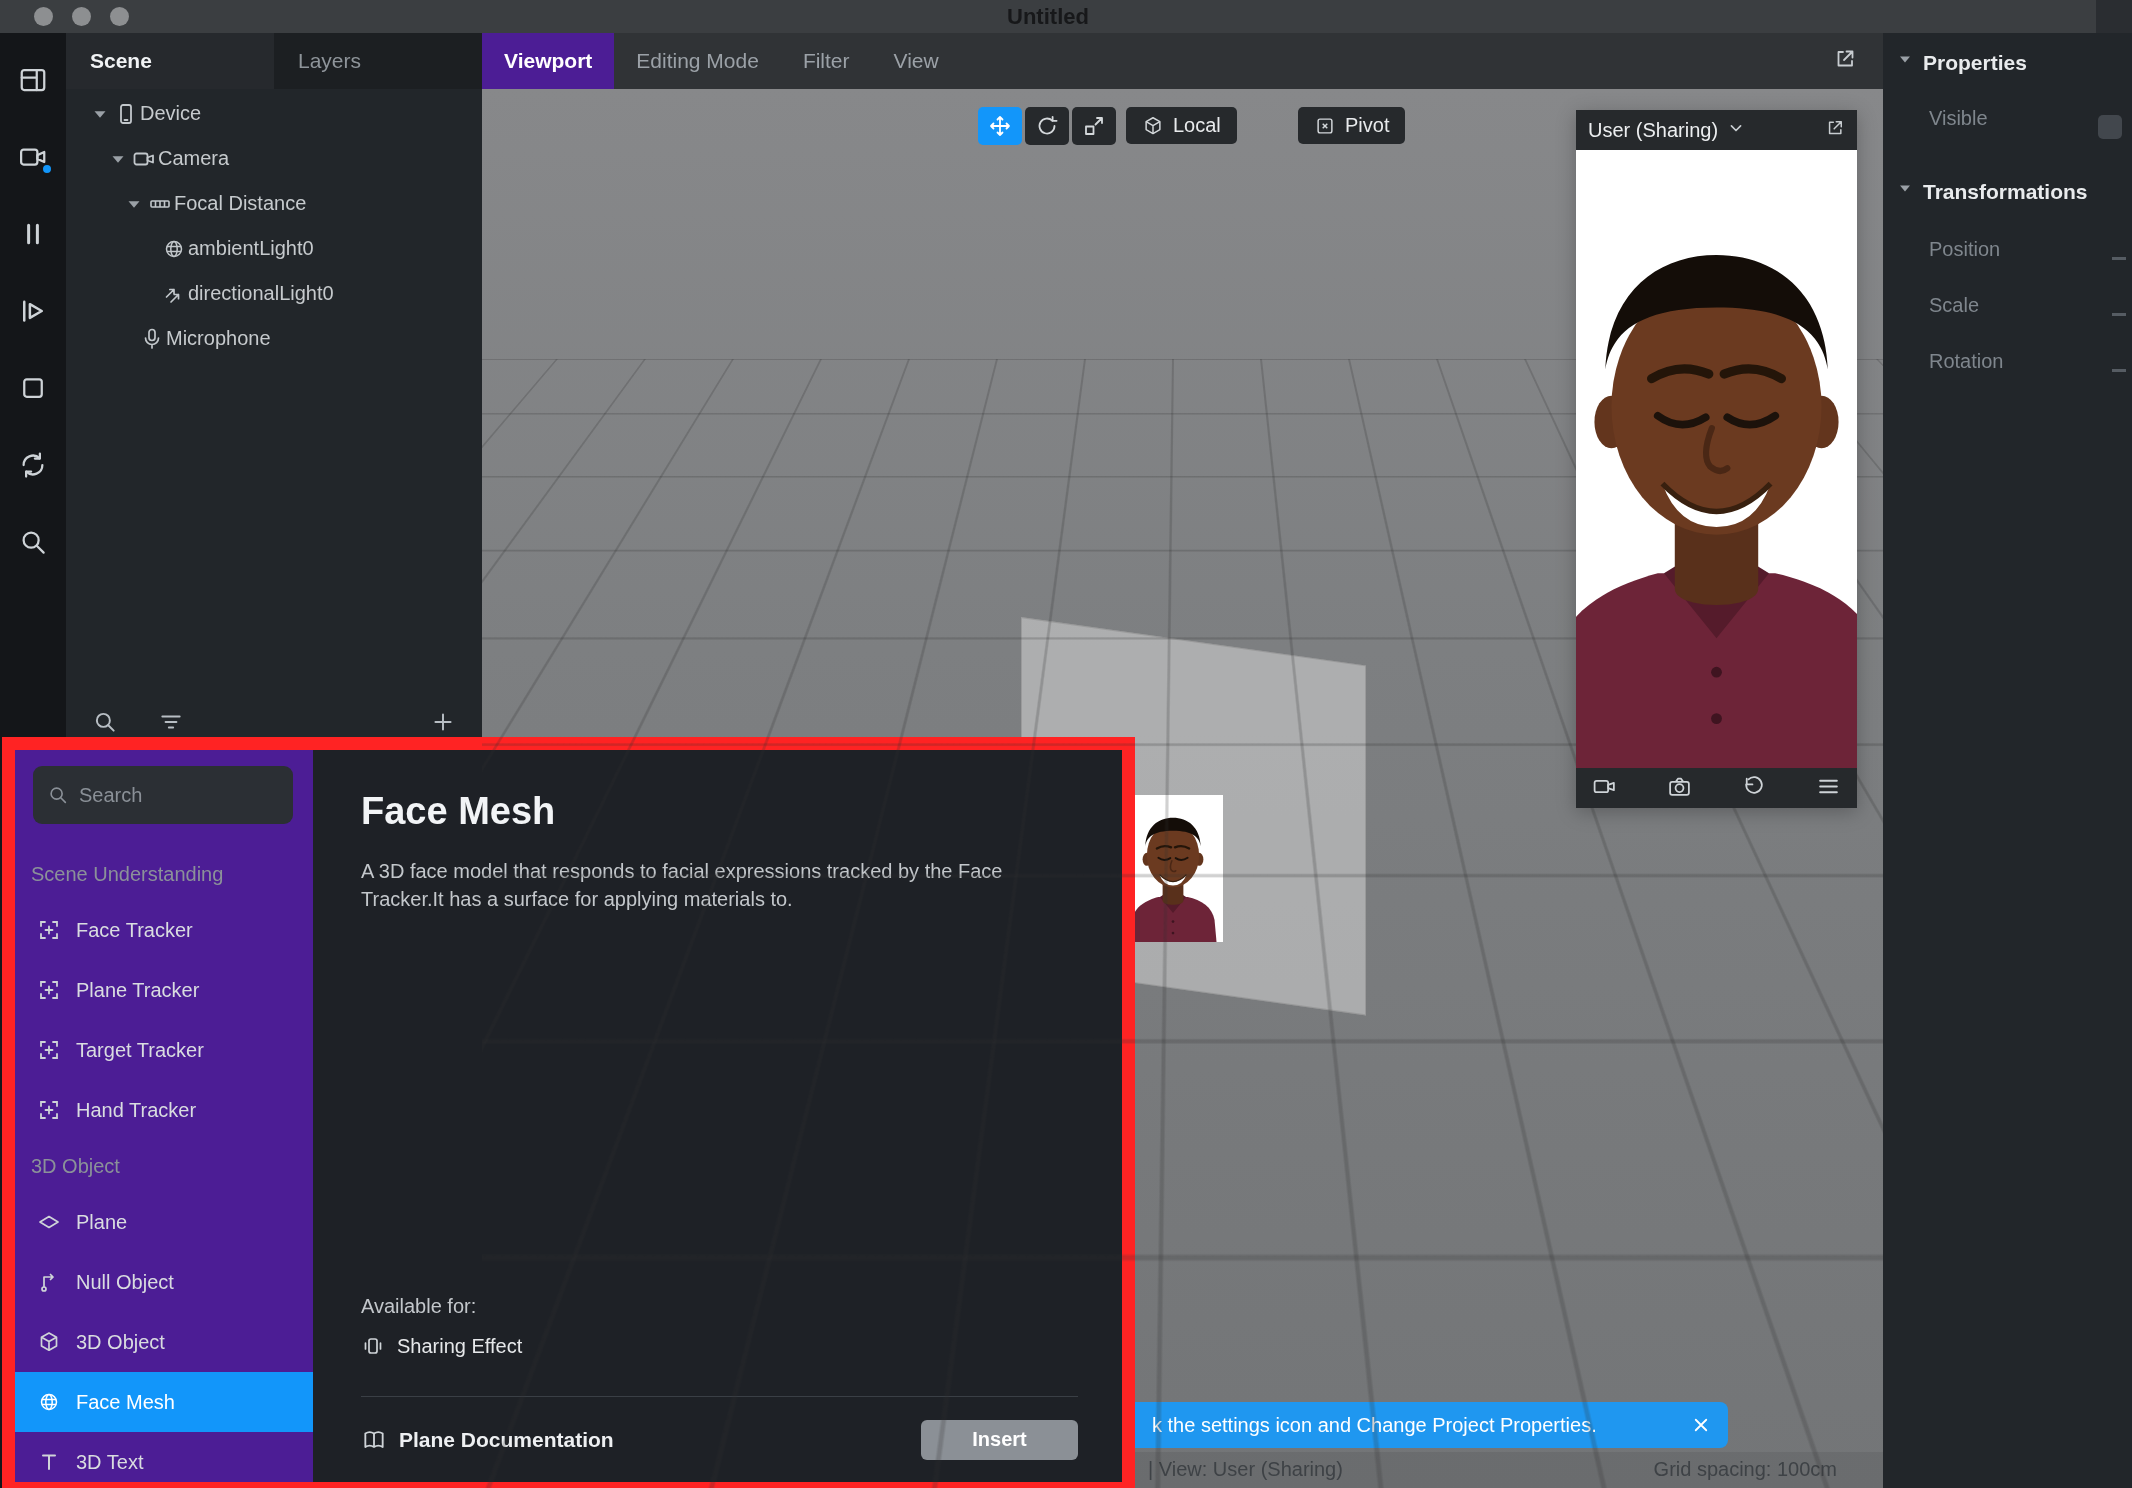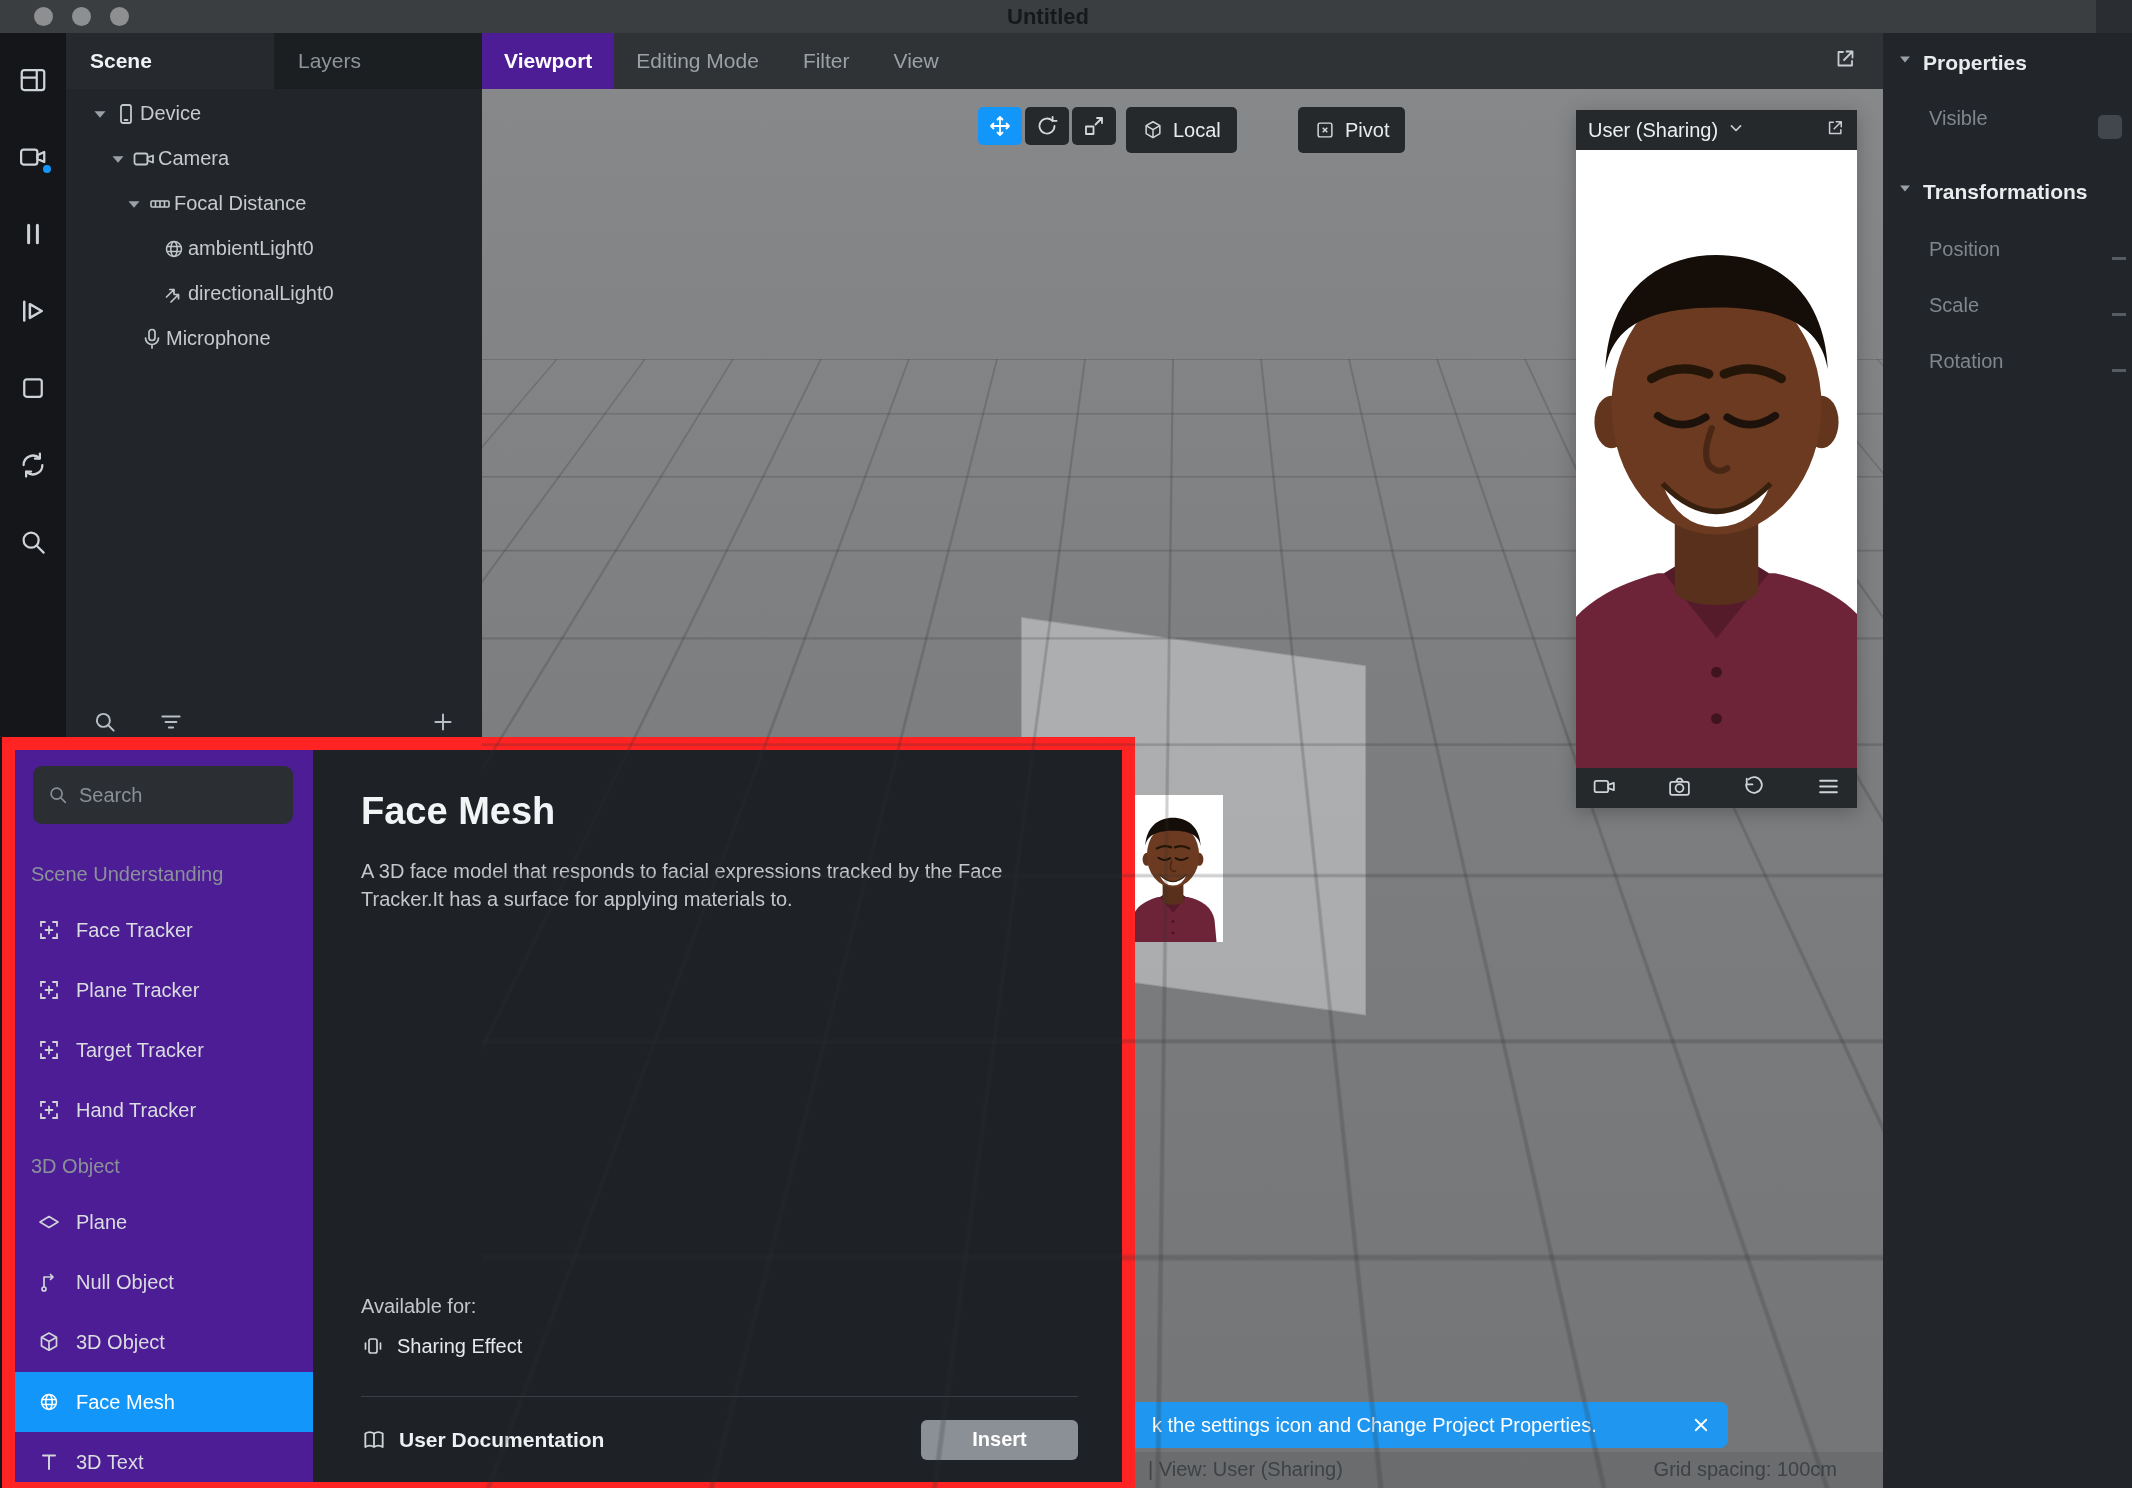--- a/index.html
+++ b/index.html
@@ -58,21 +58,21 @@
              background:rgba(222,222,222,0.5); border:1px solid rgba(130,130,130,0.45);
              transform:skewY(8deg); transform-origin:top left; }
   #mini-face { position:absolute; left:641px; top:706px; width:100px; height:147px; overflow:hidden; }
 
   
   #tool-group { position:absolute; left:496px; top:18px; display:flex; gap:3px; }
   .tbtn { width:44px; height:38px; border-radius:5px; background:#26292c; color:#d4d8db;
           display:flex; align-items:center; justify-content:center; }
   .tbtn.active { background:#1296fa; color:#fff; }
   .tbtn svg { width:24px; height:24px; }
-  .tool-chip { position:absolute; top:18px; height:46px; border-radius:5px; background:#26292c;
+  .tool-chip { position:absolute; top:18px; height:37px; border-radius:5px; background:#26292c;
                color:#e8eaec; display:flex; align-items:center; gap:9px; padding:0 16px; font-size:20px; }
   .tool-chip svg { width:22px; height:22px; color:#d4d8db; }
   #chip-local { left:644px; }
   #chip-pivot { left:816px; }
 
   
   #status { position:absolute; left:0; bottom:0; width:1401px; height:36px;
             background:rgba(30,32,35,0.10); }
   #status-view { position:absolute; left:666px; top:6px; font-size:20px; color:#3e4246; }
   #status-grid { position:absolute; right:46px; top:6px; font-size:20px; color:#3e4246; }
@@ -528,18 +528,18 @@
           <path d="M4.5 9v6M19.5 9v6"></path>
         </svg>
       <span>Sharing Effect</span>
     </div>
     <div id="md-footer">
       <span id="md-docs">
         <svg viewBox="0 0 24 24" fill="none" stroke="currentColor" stroke-width="1.7" stroke-linejoin="round">
             <path d="M4 6c2.5-1.6 5.5-1.6 8 0 2.5-1.6 5.5-1.6 8 0v12.5c-2.5-1.6-5.5-1.6-8 0-2.5-1.6-5.5-1.6-8 0Z"></path>
             <path d="M12 6v12.5"></path>
           </svg>
-        <span>User Documentation</span>
+        <span>Plane Documentation</span>
       </span>
       <button id="md-insert">Insert</button>
     </div>
   </div>
 </div>
 
 </body></html>

